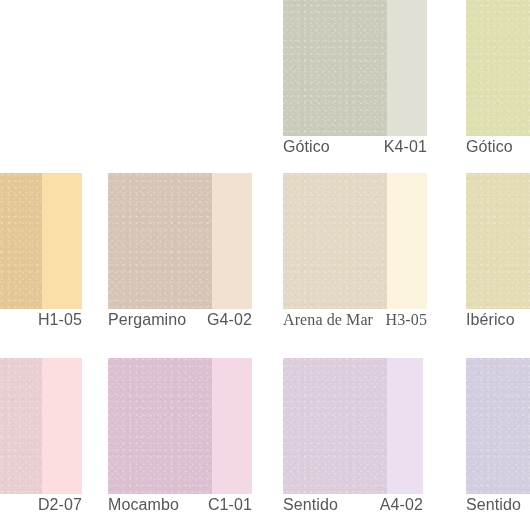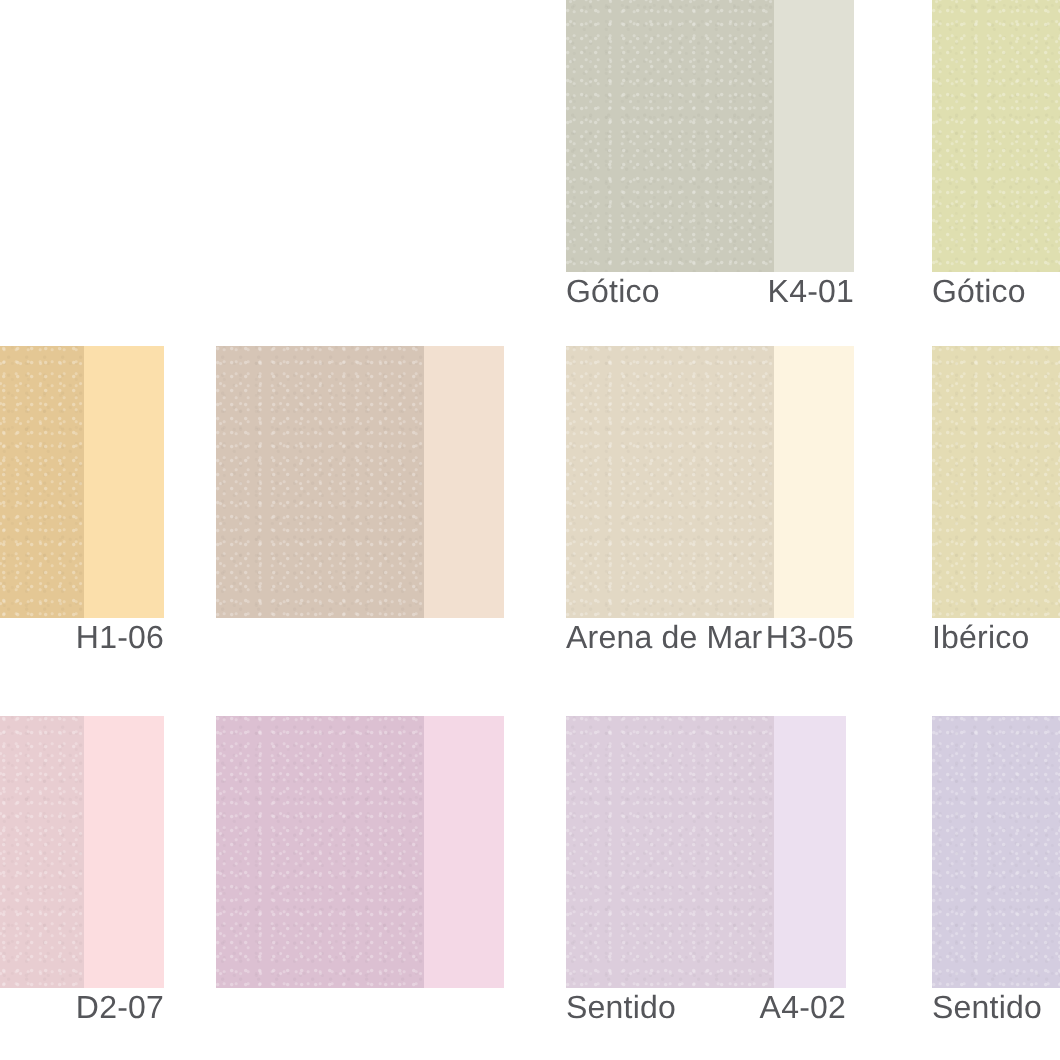--- a/index.html
+++ b/index.html
@@ -121,32 +121,36 @@
       <span class="swatch-code"></span>
     </div>
   </div>
 
   <div class="swatch-card" style="left:-62px; top:173px; width:144px; height:158px;">
     <div class="swatch-colors">
       <div class="swatch-main" style="width:104px; background:#e4c794;"></div>
       <div class="swatch-accent" style="background:#fbdfab;"></div>
     </div>
     <div class="swatch-labels labels-right-only">
-      <span class="swatch-code">H1-06</span>
+      <span class="swatch-code">H1-05</span>
     </div>
   </div>
 
   <div class="swatch-card" style="left:108px; top:173px; width:144px; height:158px;">
     <div class="swatch-colors">
       <div class="swatch-main" style="width:104px; background:#d6c5b6;"></div>
       <div class="swatch-accent" style="background:#f2e0d0;"></div>
     </div>
-  </div>
-
-  <div class="swatch-card" style="left:283px; top:173px; width:144px; height:158px;">
+    <div class="swatch-labels">
+      <span class="swatch-name">Pergamino</span>
+      <span class="swatch-code">G4-02</span>
+    </div>
+  </div>
+
+  <div class="swatch-card" style="left:283px; top:173px; width:144px; height:158px;font-family:Liberation Serif, serif;">
     <div class="swatch-colors">
       <div class="swatch-main" style="width:104px; background:#e2d8c4;"></div>
       <div class="swatch-accent" style="background:#fdf4e0;"></div>
     </div>
     <div class="swatch-labels">
       <span class="swatch-name">Arena de Mar</span>
       <span class="swatch-code">H3-05</span>
     </div>
   </div>
 
@@ -169,20 +173,24 @@
     <div class="swatch-labels labels-right-only">
       <span class="swatch-code">D2-07</span>
     </div>
   </div>
 
   <div class="swatch-card" style="left:108px; top:358px; width:144px; height:158px;">
     <div class="swatch-colors">
       <div class="swatch-main" style="width:104px; background:#dcc0d2;"></div>
       <div class="swatch-accent" style="background:#f4d8e6;"></div>
     </div>
+    <div class="swatch-labels">
+      <span class="swatch-name">Mocambo</span>
+      <span class="swatch-code">C1-01</span>
+    </div>
   </div>
 
   <div class="swatch-card" style="left:283px; top:358px; width:140px; height:158px;">
     <div class="swatch-colors">
       <div class="swatch-main" style="width:104px; background:#dccddc;"></div>
       <div class="swatch-accent" style="background:#ece0f0;"></div>
     </div>
     <div class="swatch-labels">
       <span class="swatch-name">Sentido</span>
       <span class="swatch-code">A4-02</span>

